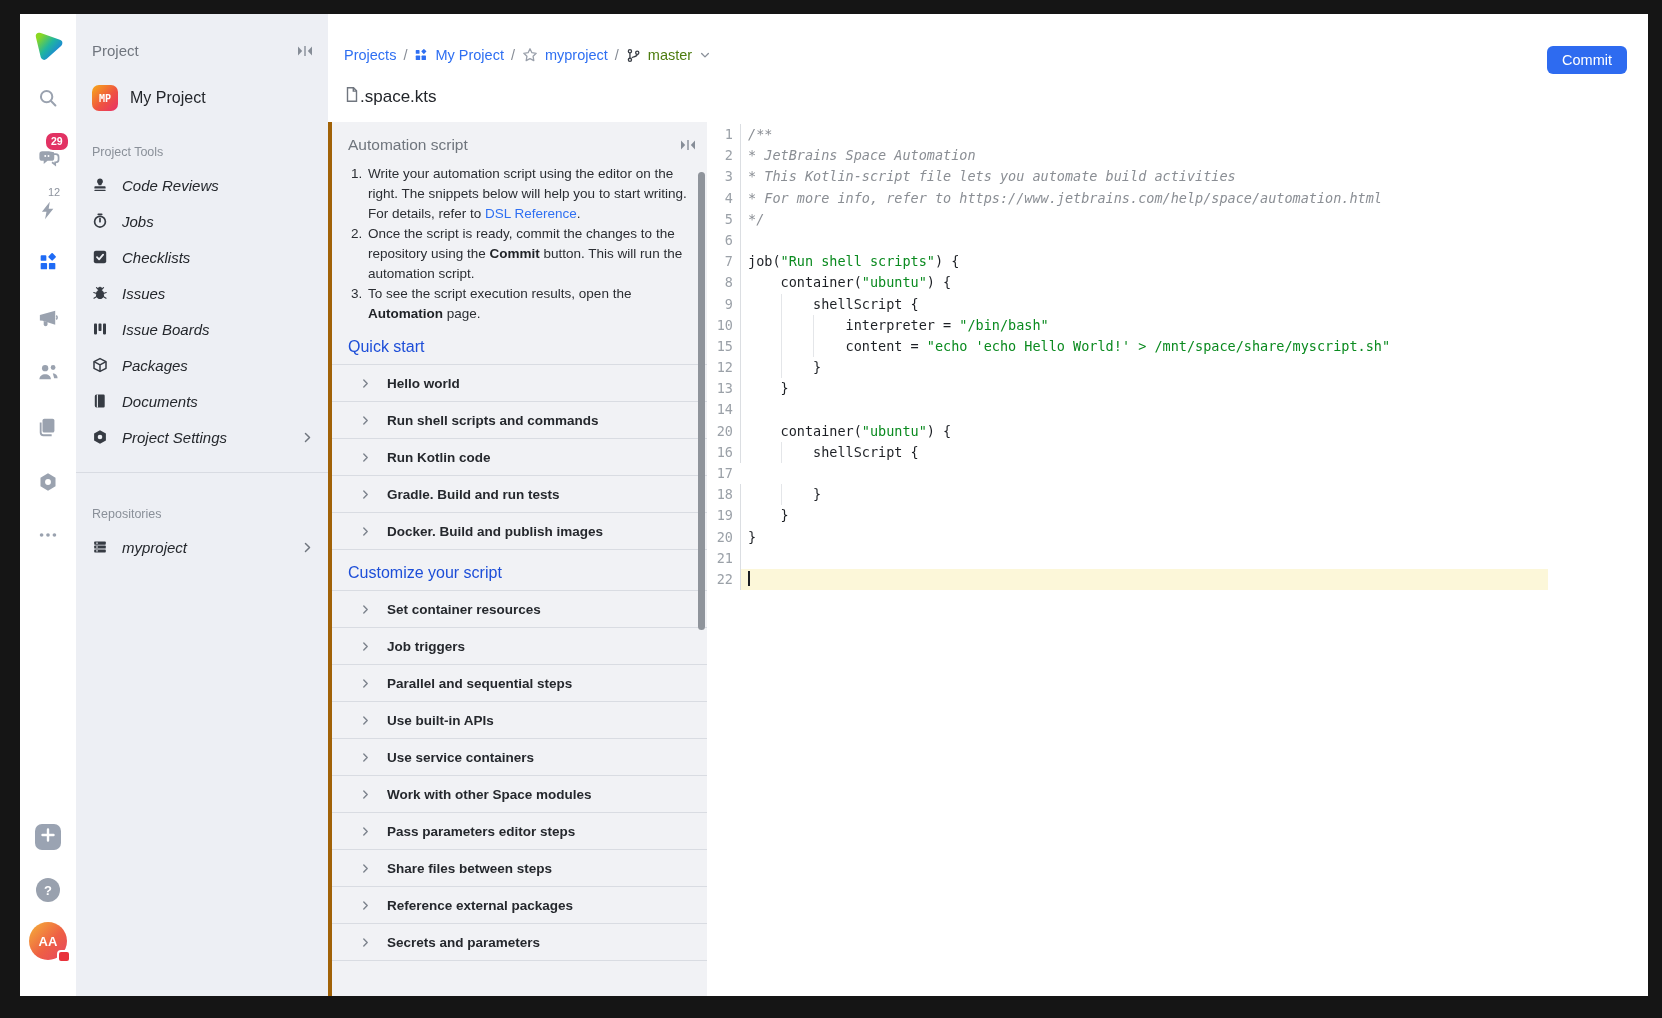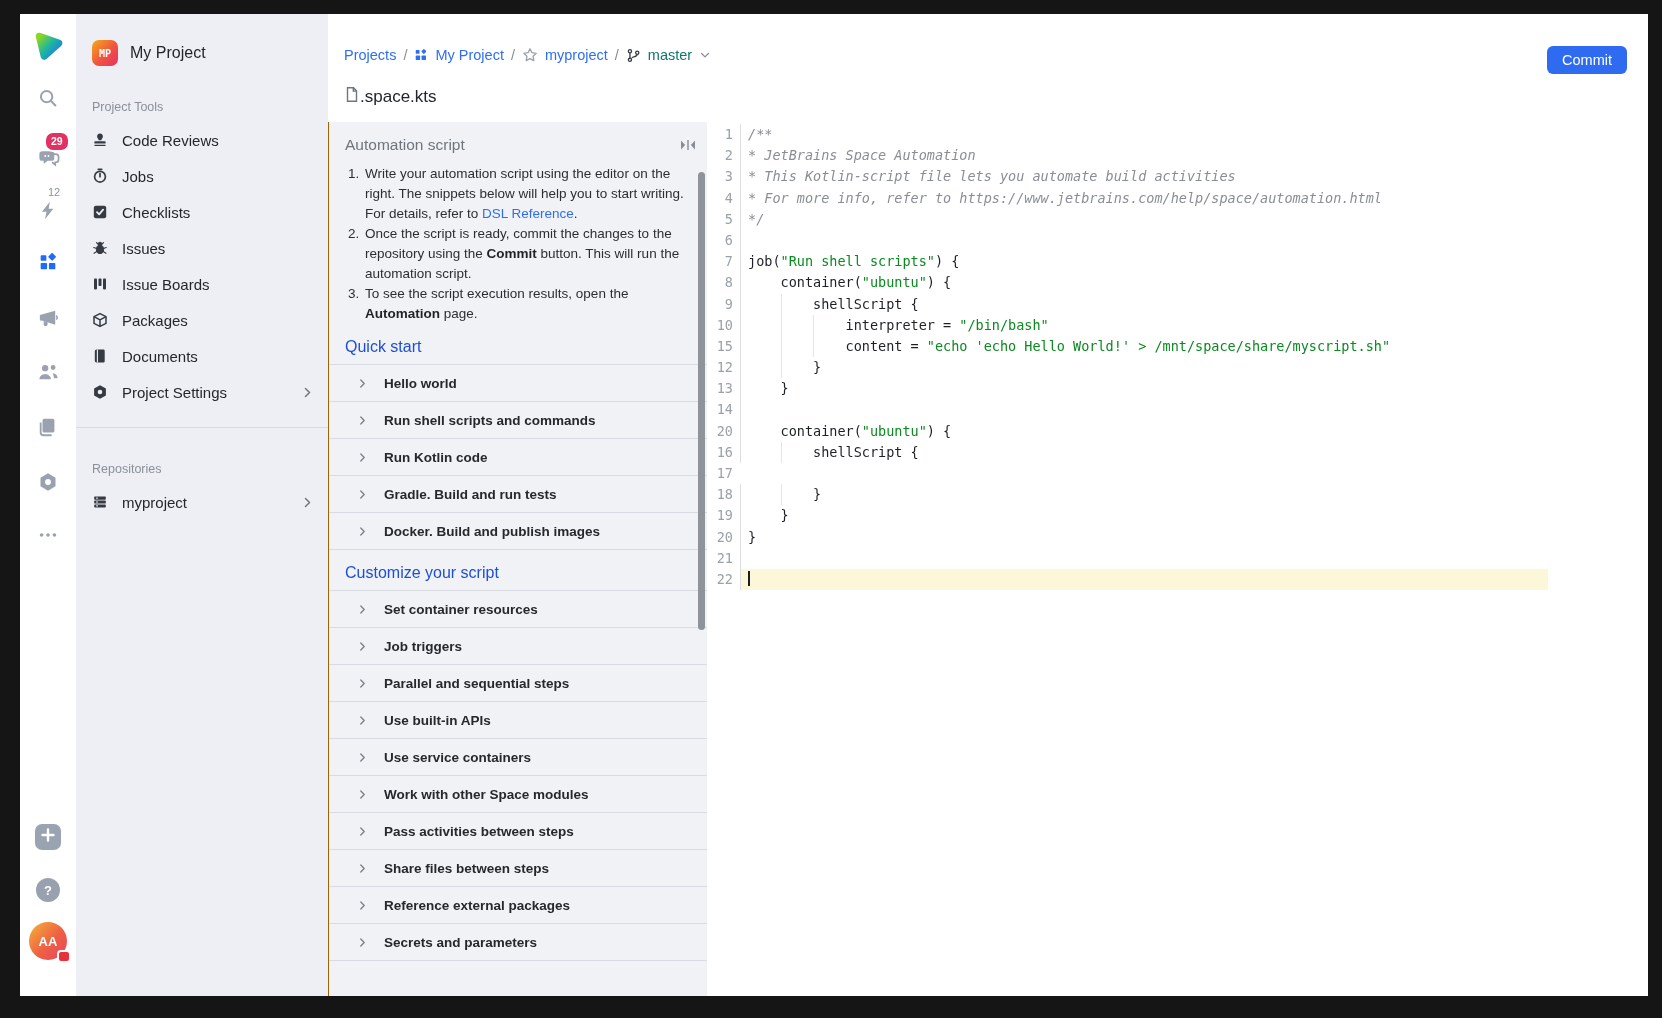--- a/index.html
+++ b/index.html
@@ -22,42 +22,42 @@
   .avatar .status { position:absolute; right:-4px; bottom:-3px; width:14px; height:13px; background:#e8333c; border-radius:4px; border:2px solid #fff; }
 
   
   .sidebar { width:252px; flex:0 0 252px; background:#edeff4; position:relative; overflow:hidden; }
   .sb-head { display:flex; align-items:center; justify-content:space-between; padding:28px 14px 0 16px; color:#70757e; font-size:15px; }
   .collapse-ic { color:#868d97; cursor:pointer; display:flex; }
   .sb-project { display:flex; align-items:center; gap:12px; padding:26px 16px 0; cursor:pointer; }
   .mp-ic { width:26px; height:26px; border-radius:7px; background:linear-gradient(135deg,#f6a31c 5%,#ef5340 55%,#e83069); color:#fff; font-family:"DejaVu Sans Mono",monospace; font-size:10px; font-weight:bold; display:flex; align-items:center; justify-content:center; }
   .sb-project .name { font-size:16px; color:#23262b; }
   .sb-label { margin:34px 16px 0; font-size:12.5px; color:#8a9099; }
-  .sb-items { margin-top:8px; }
+  .sb-items { margin-top:8px;font-style:italic; }
   .sb-item { height:36px; display:flex; align-items:center; gap:13px; padding:0 14px 0 16px; font-size:15px; color:#24272c; cursor:pointer; }
   .sb-item .ic { width:17px; height:17px; color:#363b43; display:flex; }
   .sb-item .chev { margin-left:auto; color:#6f757e; display:flex; }
   .sb-divider { height:1px; background:#d8dbe2; margin-top:17px; }
 
   
   .right { flex:1; display:flex; flex-direction:column; position:relative; background:#fff; }
   .topbar { height:108px; flex:0 0 108px; position:relative; background:#fff; }
   .breadcrumb { position:absolute; left:16px; top:33px; display:flex; align-items:center; gap:7px; font-size:14.5px; }
   .breadcrumb .link { color:#2e6ff2; cursor:pointer; }
   .breadcrumb .sep { color:#878d96; }
-  .breadcrumb .current { color:#0f766e; }
+  .breadcrumb .current { color:#4d7c0f; }
   .breadcrumb .bc-ic { display:flex; align-items:center; }
   .file-row { position:absolute; left:16px; top:72px; display:flex; align-items:center; gap:0; }
   .file-row .fname { font-size:17px; color:#22252a; }
   .commit-btn { position:absolute; right:21px; top:32px; background:#2e6bf0; color:#fff; font-size:14.5px; font-family:inherit; border:none; border-radius:6px; padding:6px 15px; cursor:pointer; }
 
   .main-row { flex:1; display:flex; min-height:0; }
 
   
-  .panel { width:379px; flex:0 0 379px; background:#f1f2f5; border-left:1px solid #a16207; position:relative; overflow:hidden; }
+  .panel { width:379px; flex:0 0 379px; background:#f1f2f5; border-left:4px solid #a16207; position:relative; overflow:hidden; }
   .panel-title-row { display:flex; align-items:center; justify-content:space-between; padding:14px 10px 0 16px; }
   .panel-title { font-size:15.5px; color:#6f757d; }
   .steps { margin:10px 0 0; padding:0 12px 0 34px; font-size:13.5px; line-height:20px; color:#2b2e33; }
   .steps li { padding-left:2px; }
   .steps .link { color:#2e6ff2; cursor:pointer; }
   .steps b { color:#1f2226; }
   .sec-title { font-size:16px; color:#1d4ed8; margin:14px 16px 8px; }
   .rows { border-bottom:1px solid #d9dce2; }
   .row { height:37px; display:flex; align-items:center; gap:16px; padding:0 16px 0 28px; border-top:1px solid #d9dce2; cursor:pointer; }
   .row .chev { color:#7b828c; display:flex; }
@@ -192,20 +192,30 @@
       </div>
       <div class="help-btn">?</div>
       <div class="avatar">
         <span>AA</span>
         <span class="status"></span>
       </div>
     </div>
   </nav>
 
   <aside class="sidebar">
+    <div class="sb-head">
+      <span>Project</span>
+      <span class="collapse-ic">
+        <svg width="18" height="12" viewBox="0 0 18 12" fill="currentColor">
+            <path d="M2 1.5L6.2 6 2 10.5z"></path>
+            <rect x="8.3" y="1" width="1.4" height="10"></rect>
+            <path d="M16 1.5L11.8 6 16 10.5z"></path>
+          </svg>
+      </span>
+    </div>
     <div class="sb-project">
       <span class="mp-ic">MP</span>
       <span class="name">My Project</span>
     </div>
     <div id="sb-sections">
         <div class="sb-label">Project Tools</div>
         <div class="sb-items">
           <div class="sb-item">
             <span class="ic">
               <svg width="16" height="16" viewBox="0 0 16 16" fill="currentColor">
@@ -469,21 +479,21 @@
                   </svg>
                 </span>
                 <span class="lbl">Work with other Space modules</span>
               </div>
               <div class="row">
                 <span class="chev">
                   <svg width="11" height="11" viewBox="0 0 16 16" fill="none" stroke="currentColor" stroke-width="2" stroke-linecap="round" stroke-linejoin="round">
                     <path d="M5.5 3l5 5-5 5"></path>
                   </svg>
                 </span>
-                <span class="lbl">Pass activities between steps</span>
+                <span class="lbl">Pass parameters editor steps</span>
               </div>
               <div class="row">
                 <span class="chev">
                   <svg width="11" height="11" viewBox="0 0 16 16" fill="none" stroke="currentColor" stroke-width="2" stroke-linecap="round" stroke-linejoin="round">
                     <path d="M5.5 3l5 5-5 5"></path>
                   </svg>
                 </span>
                 <span class="lbl">Share files between steps</span>
               </div>
               <div class="row">

